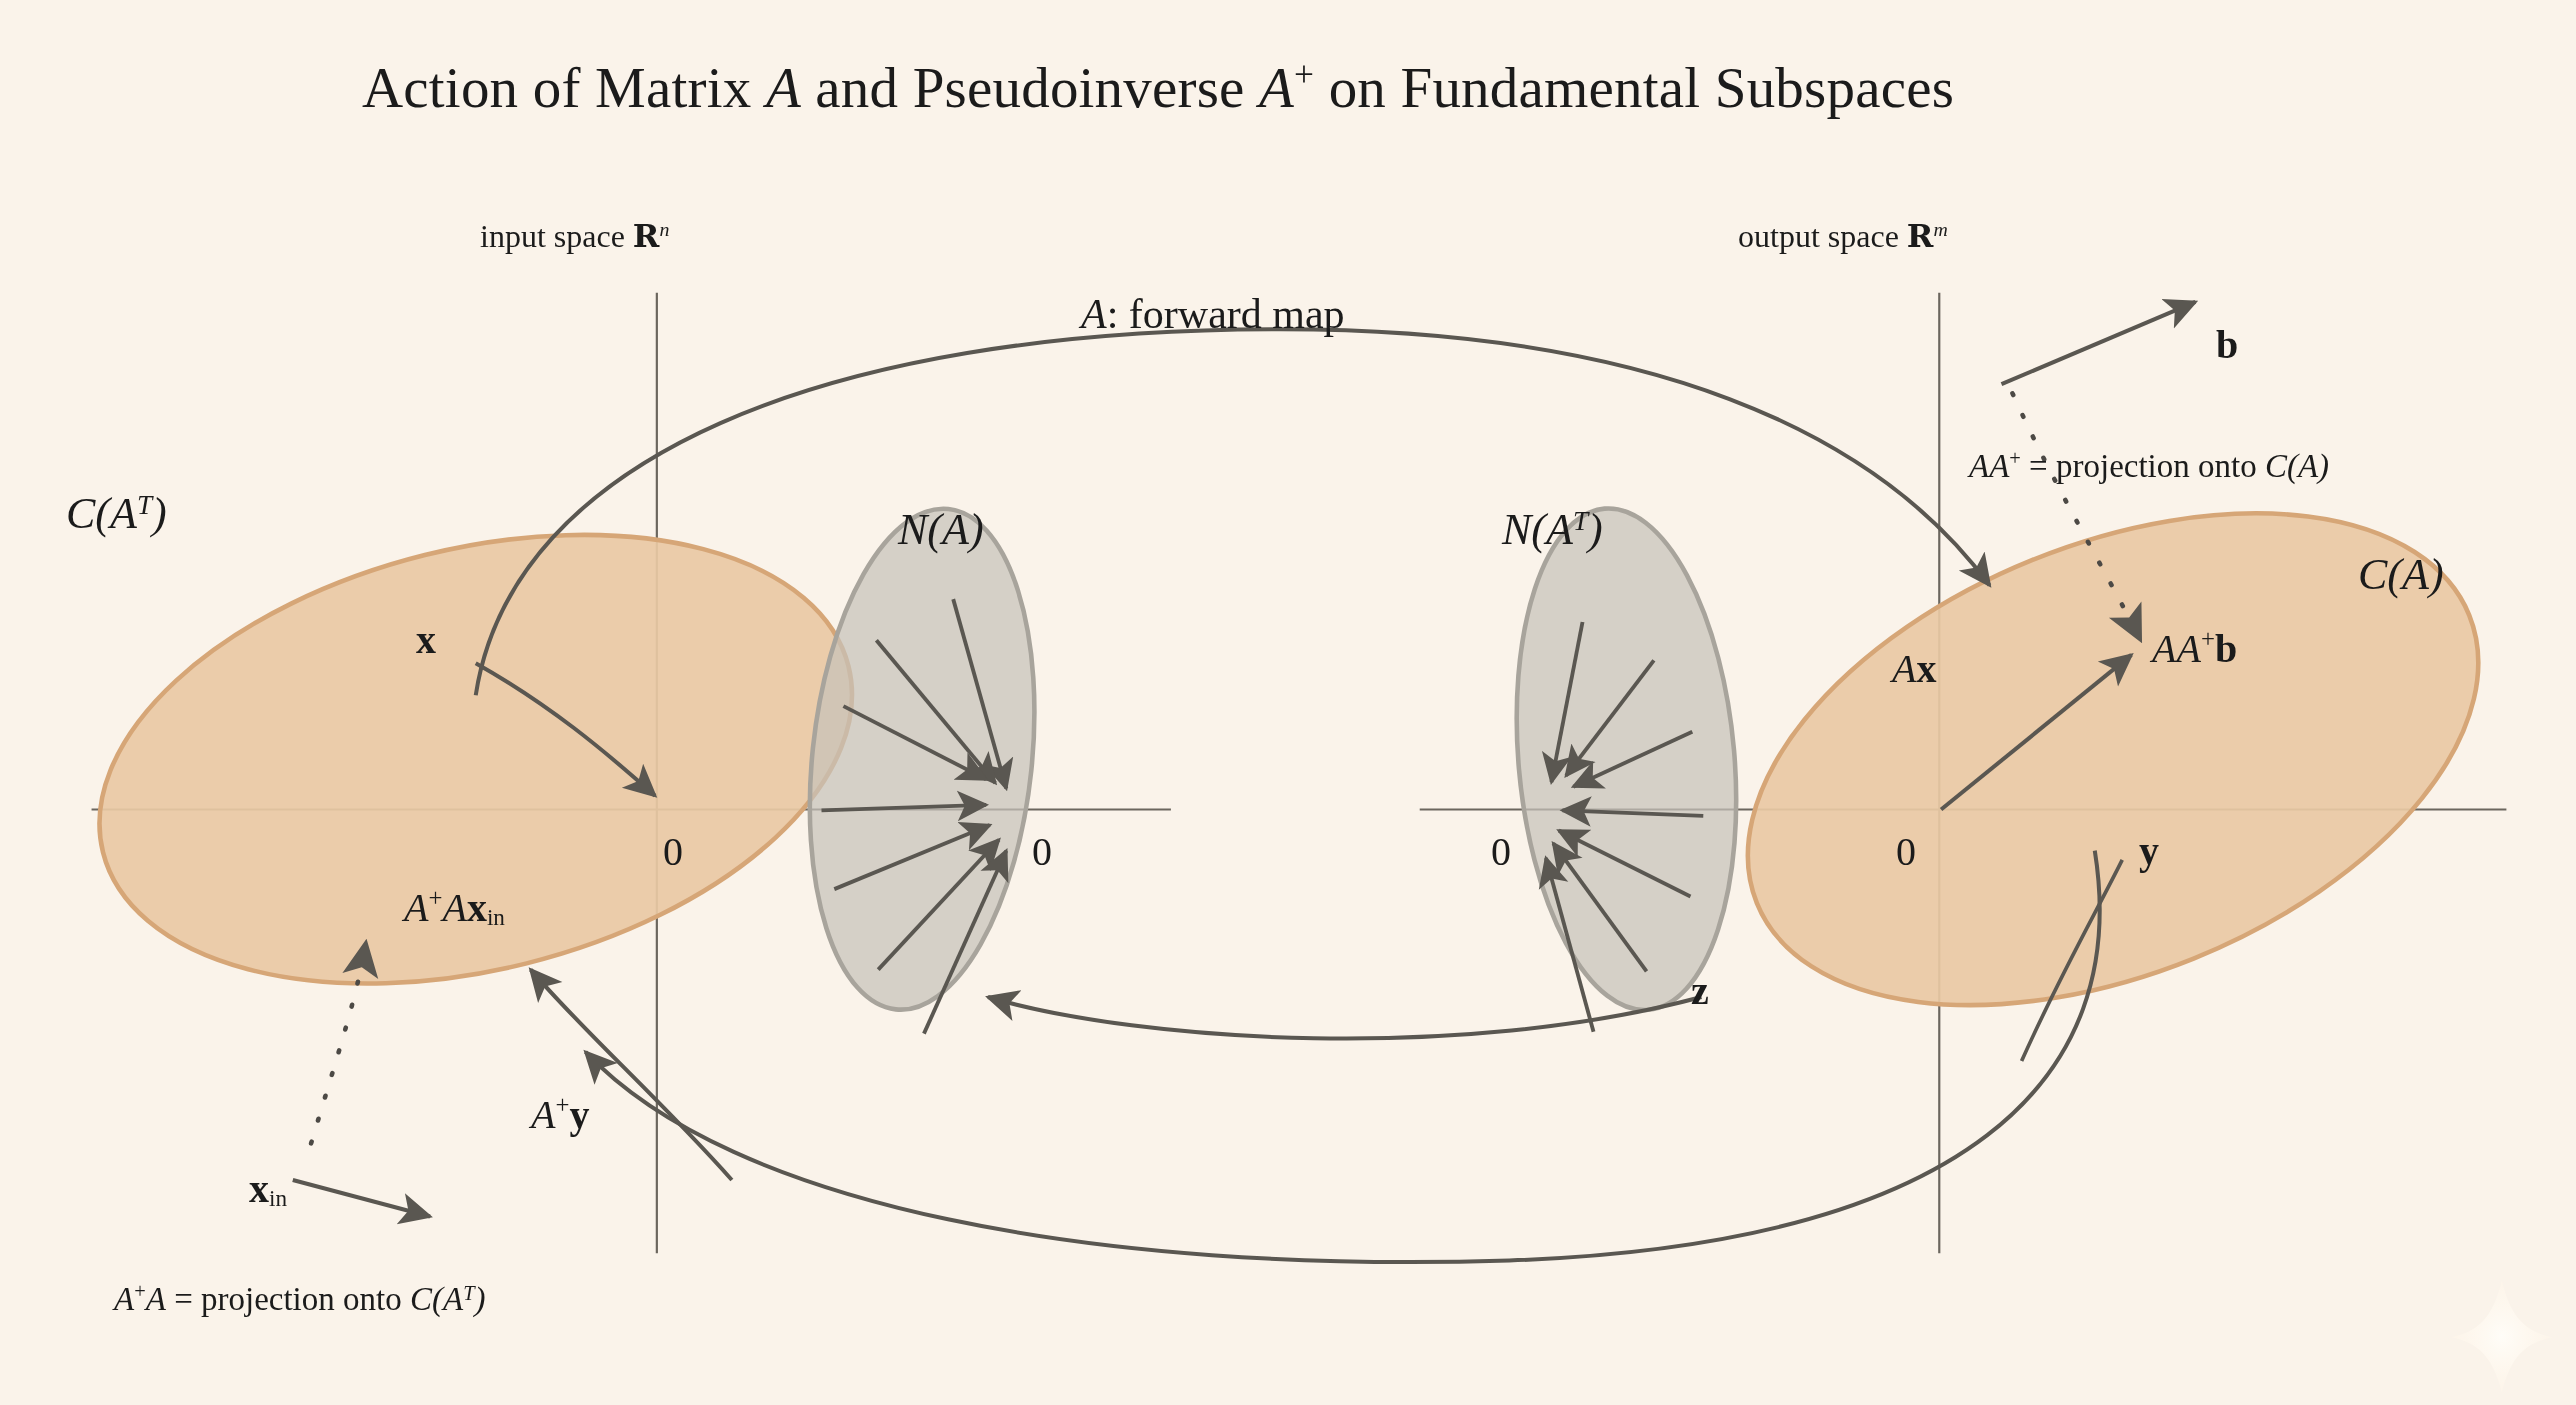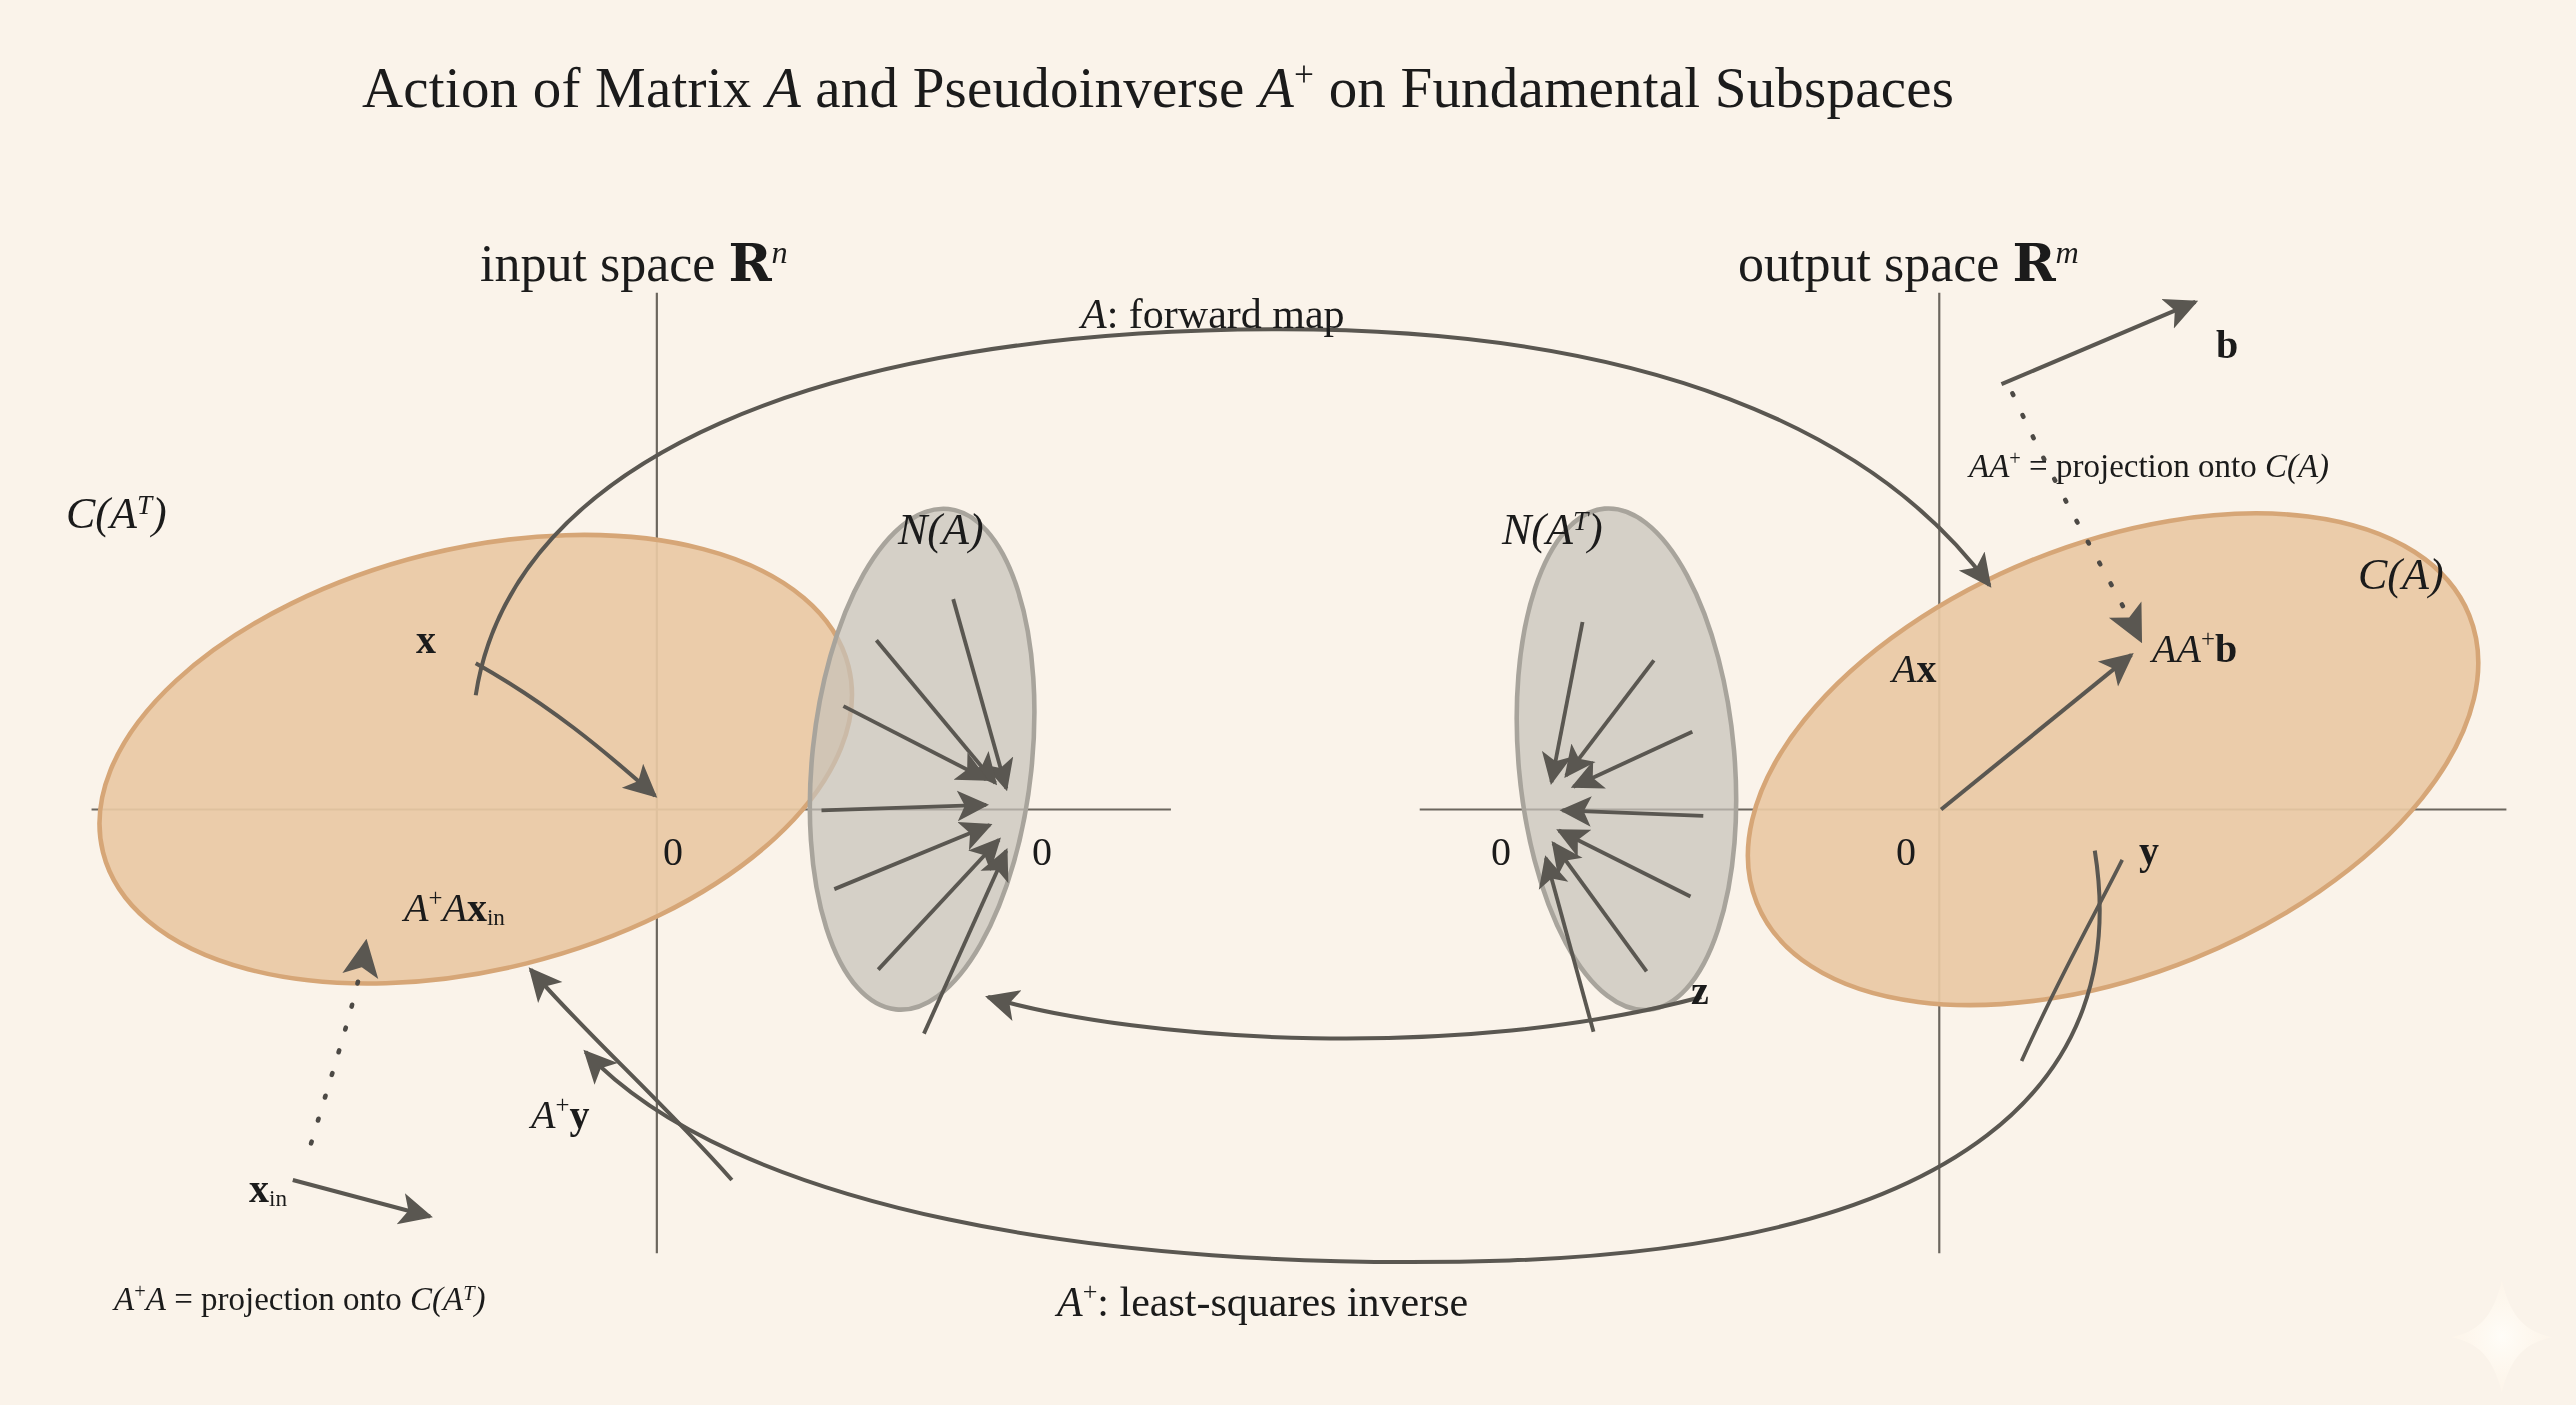--- a/index.html
+++ b/index.html
@@ -11,21 +11,21 @@
     overflow:hidden;
     font-family:"Liberation Serif","DejaVu Serif",serif;
     color:#1b1b1b;
   }
   #stage svg{position:absolute;left:0;top:0;width:2576px;height:1405px;}
   .lbl{position:absolute;white-space:nowrap;line-height:1;}
   .title{
     left:0;top:57px;width:2316px;text-align:center;
     font-size:57px;letter-spacing:0.2px;
   }
-  .spacehdr{font-size:52px;margin-top:16px;}
+  .spacehdr{font-size:32px;}
   .setlbl{font-size:44px;font-style:italic;}
   .vec{font-size:40px;font-weight:bold;}
   .opmath{font-size:40px;}
   .zero{font-size:40px;}
   .arrowlbl{font-size:42px;}
   .annot{font-size:33px;text-align:center;}
   .mi{font-style:italic;}
   .up{font-style:normal;}
   sup.pl{font-size:.62em;vertical-align:.60em;font-style:normal;}
   sup.tp{font-size:.62em;vertical-align:.52em;font-style:italic;}
@@ -203,23 +203,20 @@
   </div>
 
   <div class="lbl vec" style="left:249px;top:1169px;">
     <span>x</span><sub class="sb">in</sub>
   </div>
 
   <div class="lbl arrowlbl" style="left:1081px;top:293px;">
     <span class="mi">A</span><span>: forward map</span>
   </div>
 
-  <div class="lbl arrowlbl" style="left:1057px;top:1279px;">
-    <span class="mi">A</span><sup class="pl">+</sup><span>: least-squares inverse</span>
-  </div>
 
   <div class="lbl annot" style="left:66px;top:1281px;margin-left:48px;">
     <span class="mi">A</span><sup class="pl">+</sup><span class="mi">A</span><span> = projection onto </span><span class="mi">C(A</span><sup class="tp">T</sup><span class="mi">)</span>
   </div>
 
   <div class="lbl annot" style="left:1969px;top:448px;">
     <span class="mi">AA</span><sup class="pl">+</sup><span> = projection onto </span><span class="mi">C(A)</span>
   </div>
 
   <div class="lbl zero" style="left:663px;top:832px;">

